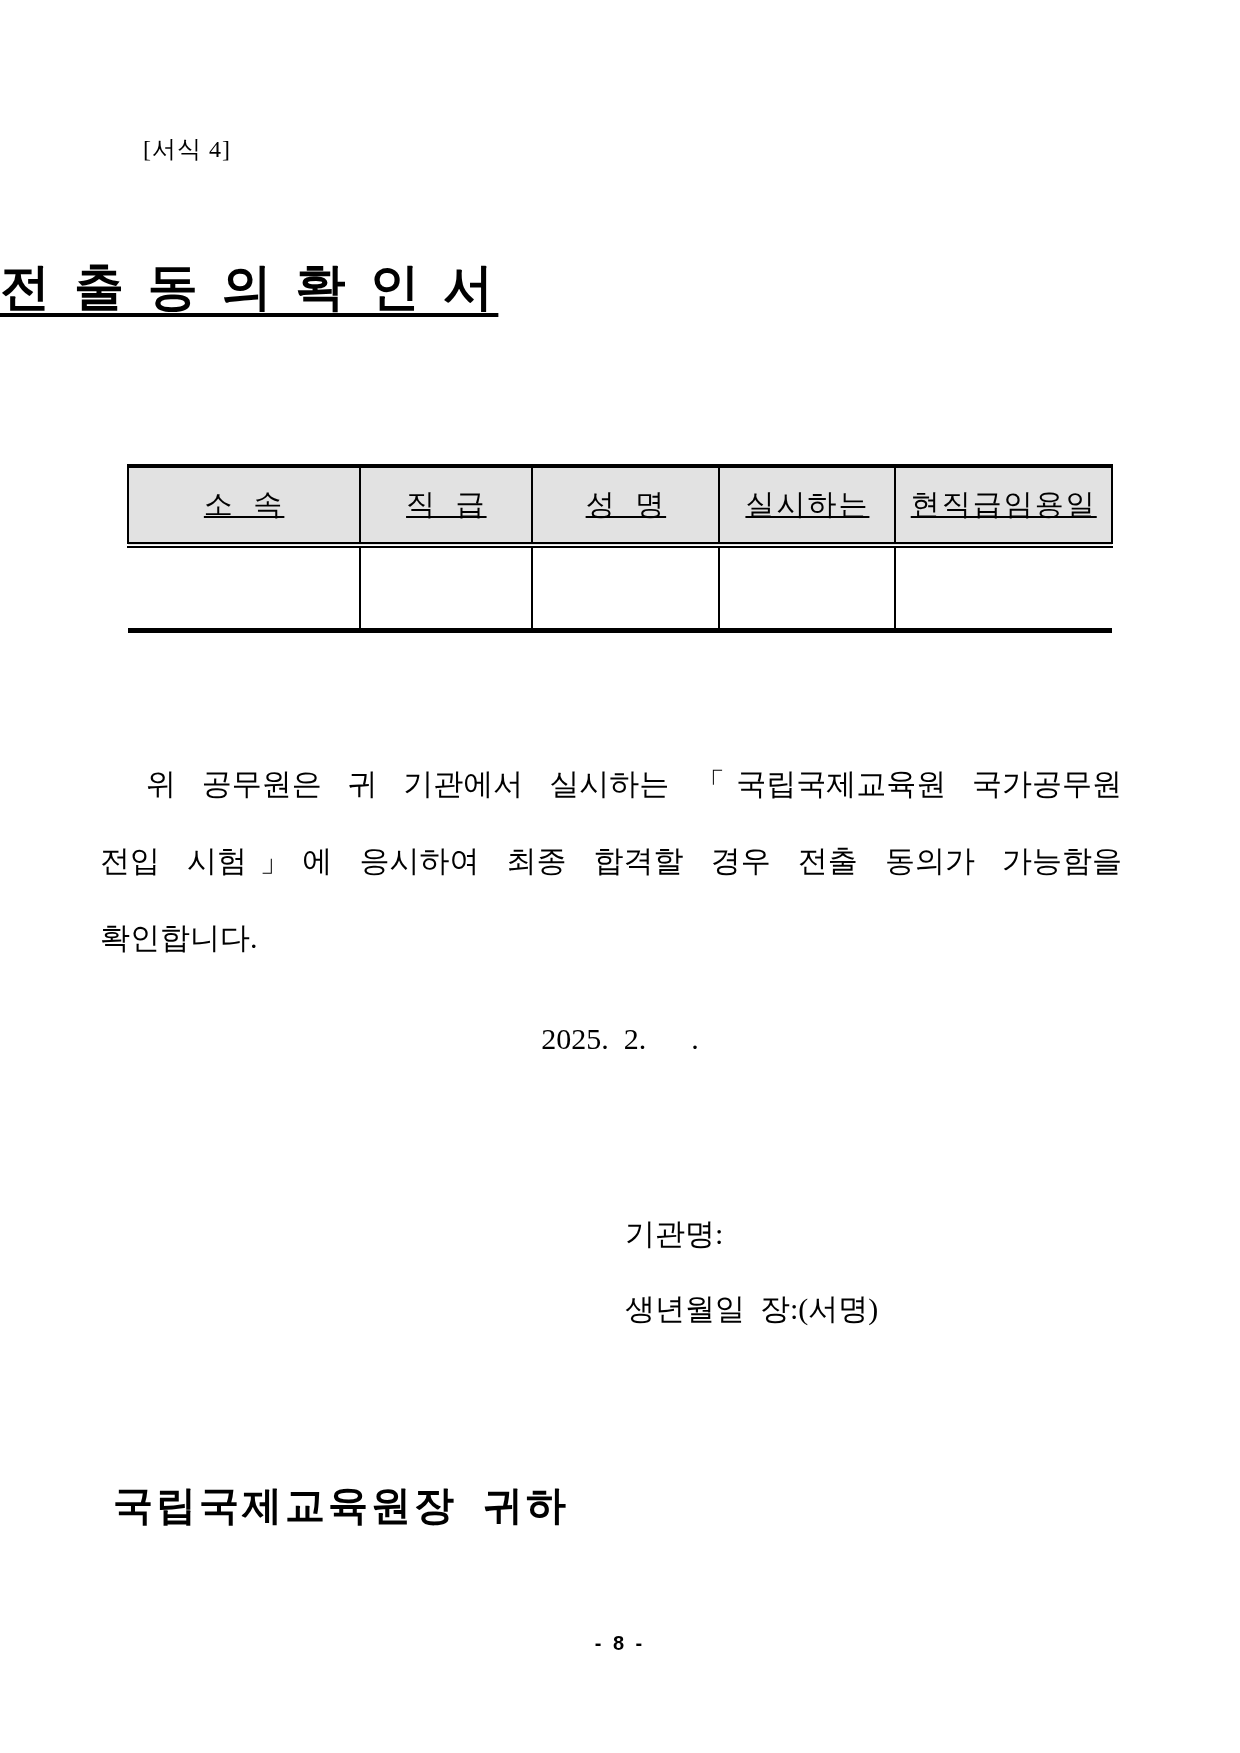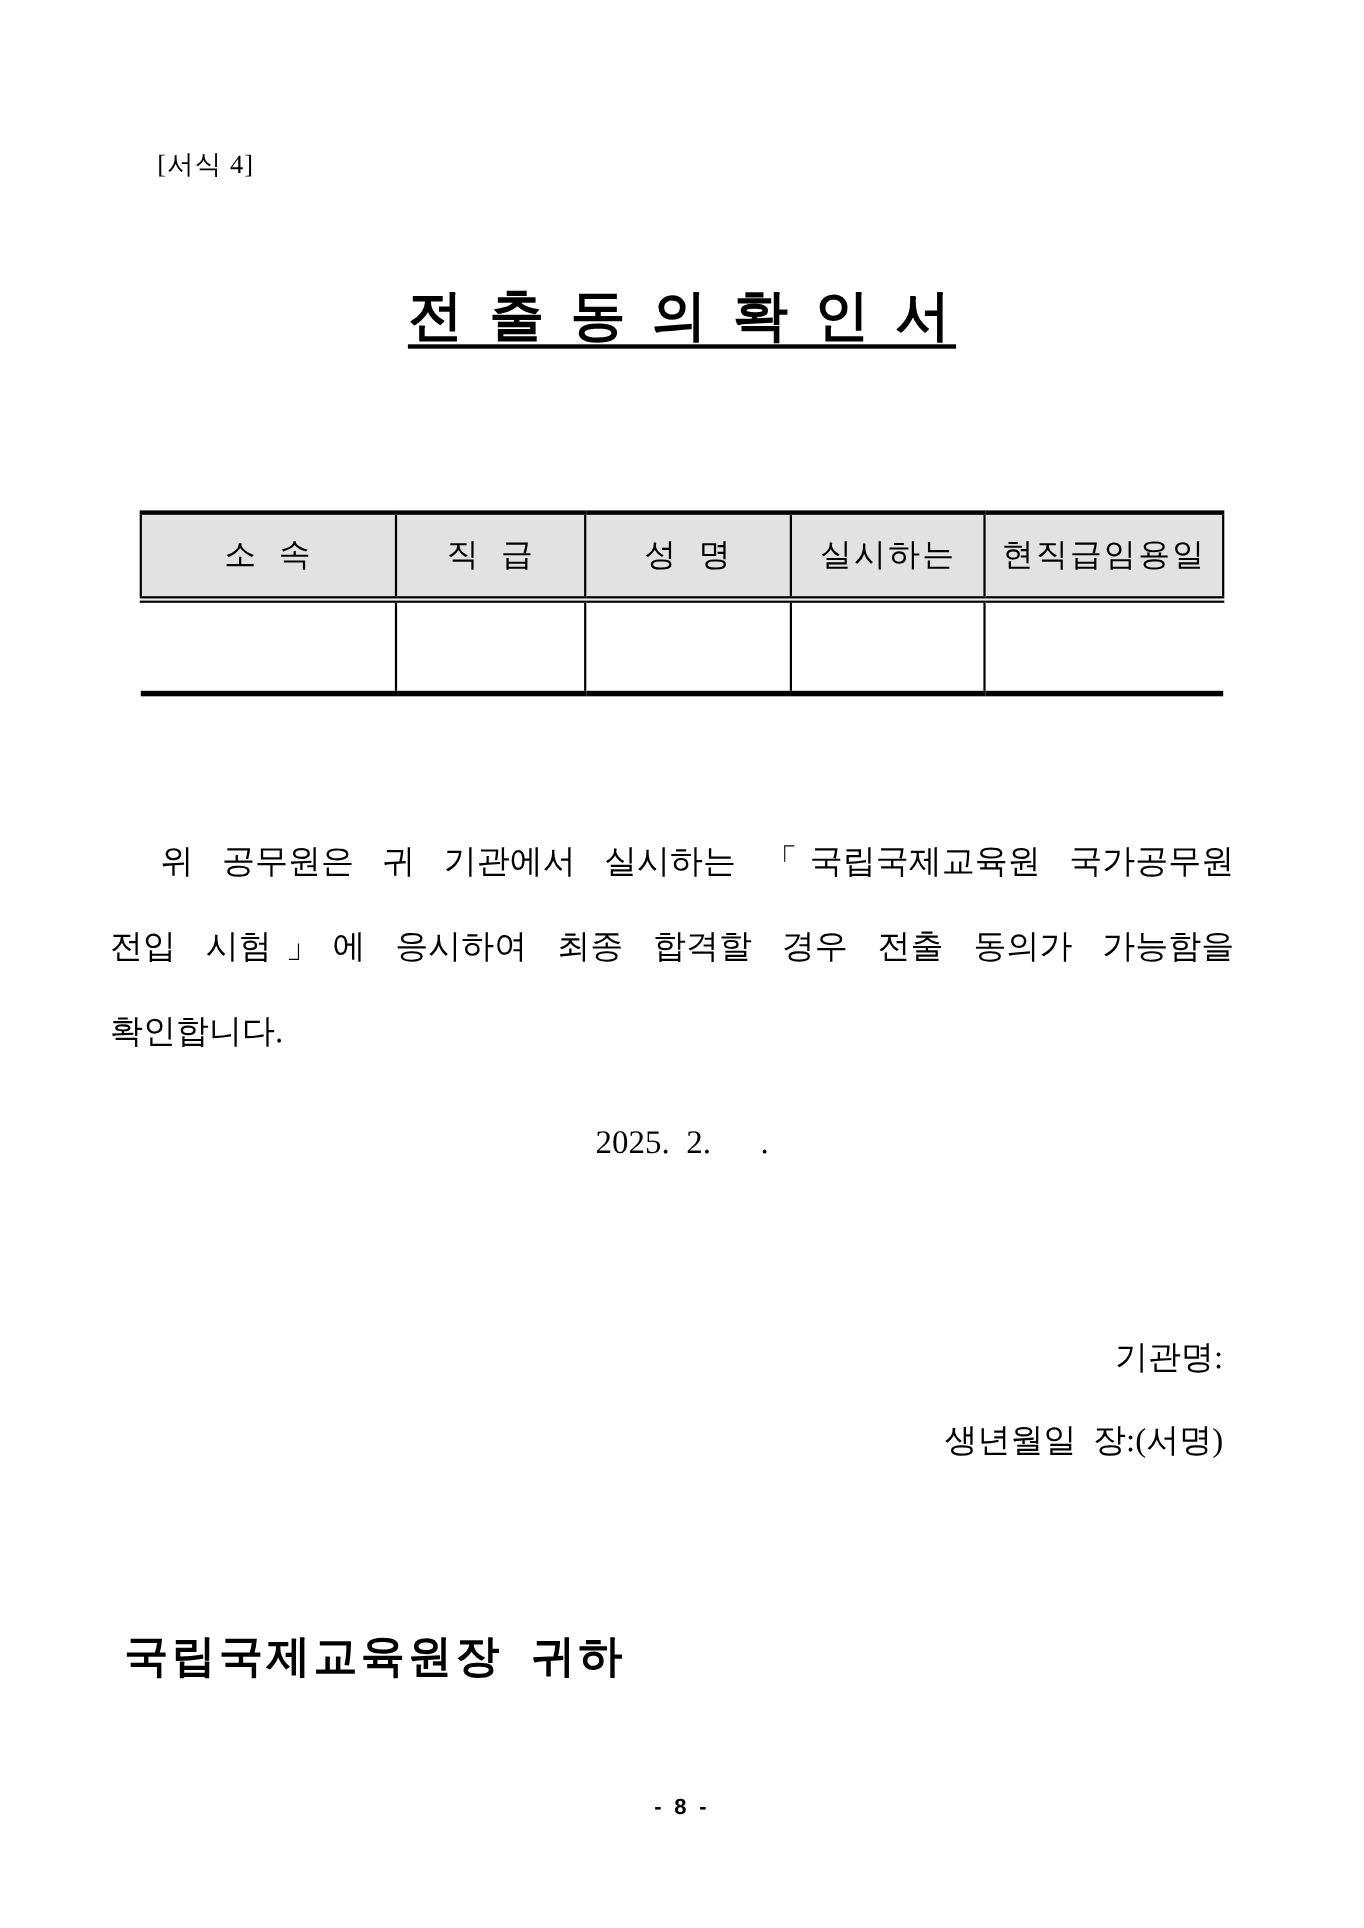--- a/index.html
+++ b/index.html
@@ -10,40 +10,40 @@
     color:#000000;
     font-family:"Liberation Serif","DejaVu Serif",serif;
     overflow:hidden;
   }
   .form-label{
     position:absolute;left:100px;top:133px;
     font-size:24px;letter-spacing:1px;margin-left:43px;
   }
   .doc-title{
     position:absolute;left:0;top:254px;width:100%;
-    text-align:center;
+    text-align:left;
     font-family:"Liberation Sans","DejaVu Sans",sans-serif;
     font-weight:bold;font-size:50px;letter-spacing:5px;
     text-decoration:underline;
     text-decoration-thickness:4px;
     text-underline-offset:9px;
   }
   .doc-table{
     position:absolute;left:127px;top:464px;width:986px;
     border-collapse:collapse;table-layout:fixed;
   }
   .doc-table thead th{
     background:#e2e2e2;
     border-top:4px solid #000;
     border-bottom:6px double #000;
     border-left:2px solid #000;
     border-right:2px solid #000;
     height:72px;
     font-weight:normal;font-size:29px;letter-spacing:2px;
-    white-space:pre;text-align:center;vertical-align:middle;
+    white-space:pre;text-align:center;vertical-align:middle;text-decoration:underline;
   }
   .doc-table tbody td{
     height:78px;
     border-left:2px solid #000;
     border-right:2px solid #000;
     border-bottom:5px solid #000;
   }
   .doc-table tbody td:first-child{border-left:none;}
   .doc-table tbody td:last-child{border-right:none;}
   .consent{
@@ -53,21 +53,21 @@
   .consent .just{text-align:justify;text-align-last:justify;}
   .consent .indent{text-indent:46px;}
   .date-line{
     position:absolute;left:0;top:1022px;width:100%;
     text-align:center;font-size:30px;white-space:pre;
   }
   .sig-block{
     position:absolute;left:625px;right:128px;top:1197px;
     font-size:30px;
   }
-  .sig-row{display:flex;justify-content:flex-end;height:75px;align-items:center;white-space:pre;}
+  .sig-row{display:flex;justify-content:flex-start;height:75px;align-items:center;white-space:pre;}
   .recipient{
     position:absolute;left:113px;top:1478px;
     font-size:40px;font-weight:bold;letter-spacing:3px;white-space:pre;
   }
   .page-number{
     position:absolute;left:0;top:1632px;width:100%;
     text-align:center;
     font-family:"Liberation Sans","DejaVu Sans",sans-serif;
     font-size:20px;font-weight:bold;letter-spacing:3px;white-space:pre;
   }

